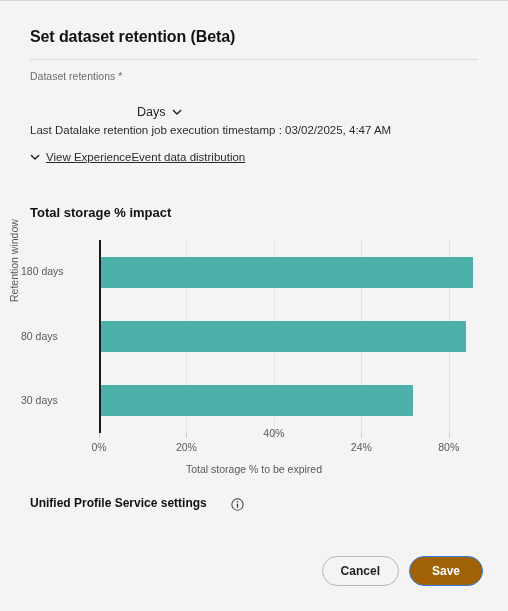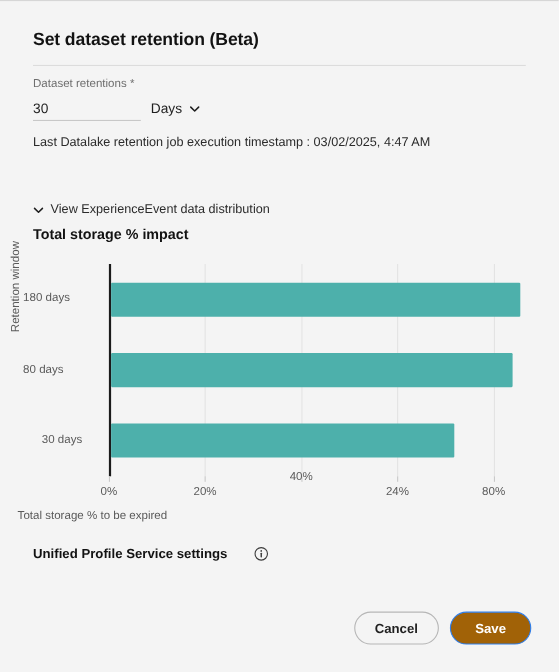--- a/index.html
+++ b/index.html
@@ -64,21 +64,21 @@
     background: transparent;
     font-family: "Liberation Sans", sans-serif;
     font-size: 12.5px;
     color: #1f1f1f;
     padding: 0;
     outline: none;
   }
   .unit-select {
     position: absolute;
     left: 137px;
-    top: 92px;
+    top: 105px;
     display: flex;
     align-items: center;
     gap: 7px;
     cursor: pointer;
   }
   .unit-select .unit-text {
     font-size: 12.5px;
     color: #1f1f1f;
   }
   .chev {
@@ -93,27 +93,28 @@
     left: 30px;
     top: 121px;
     font-size: 11.5px;
     line-height: 18px;
     color: #2b2b2b;
   }
   .info-lines div { white-space: nowrap; }
   .disclosure {
     position: absolute;
     left: 30px;
-    top: 185px;
+    top: 151px;
     display: flex;
     align-items: center;
     gap: 6px;
     cursor: pointer;
     font-size: 11.5px;
     color: #2b2b2b;
+    text-decoration: underline;
   }
   .section-title {
     position: absolute;
     left: 30px;
     top: 205px;
     font-size: 13px;
     font-weight: bold;
     color: #121212;
   }
   
@@ -184,21 +185,21 @@
     color: #5a5a5a;
     transform: rotate(-90deg);
     transform-origin: left top;
     white-space: nowrap;
   }
   .axis-title-x {
     position: absolute;
     left: 0px;
     top: 235px;
     width: 476px;
-    text-align: left;
+    text-align: center;
     font-size: 10.5px;
     color: #5a5a5a;
   }
   
   .ups-row {
     position: absolute;
     left: 30px;
     top: 496px;
     display: flex;
     align-items: flex-end;
@@ -256,21 +257,20 @@
 <div class="page">
 
   <div class="title">Set dataset retention (Beta)</div>
   <div class="title-rule"></div>
 
   <div class="field-label">
     <span>Dataset retentions</span>
     <span class="req">*</span>
   </div>
 
-  <input class="num-input" type="text" value="30" style="">
 
   <div class="unit-select">
     <span class="unit-text">Days</span>
     <span class="chev">
       <svg width="10" height="10" viewBox="0 0 10 10" aria-hidden="true">
         <path d="M1.4 3.4 L5 6.9 L8.6 3.4" fill="none" stroke="#1f1f1f" stroke-width="1.4" stroke-linecap="round" stroke-linejoin="round"></path>
       </svg>
     </span>
   </div>
 
@@ -305,21 +305,21 @@
           </div>
           <div class="bar-row" style="top: 81px;">
             <div class="bar" title="90 days: 83.4%" style="width: 364.633px; background: rgb(77, 176, 171);"></div>
           </div>
           <div class="bar-row" style="top: 16.6667px;">
             <div class="bar" title="180 days: 85.1%" style="width: 372.065px; background: rgb(77, 176, 171);"></div>
           </div>
         </div>
     </div>
     <div id="yticks">
-        <div class="ylabel-tick" style="left: 22px; top: 165.833px; padding-right: 13px;">30 days</div>
+        <div class="ylabel-tick" style="left: 5px; top: 165.833px; padding-right: 13px;">30 days</div>
         <div class="ylabel-tick" style="left: 5px; top: 101.5px; padding-right: 8px;">80 days</div>
         <div class="ylabel-tick" style="left: 5px; top: 37.1667px; padding-right: 8px;">180 days</div>
       </div>
     <div id="xticks">
         <div class="xtick-mark" style="left: 83px; top: 205px;"></div>
         <div class="xlabel-tick" style="left: 63px; top: 213px;">0%</div>
         <div class="xtick-mark" style="left: 170.442px; top: 205px;"></div>
         <div class="xlabel-tick" style="left: 150.442px; top: 213px;">20%</div>
         <div class="xtick-mark" style="left: 257.884px; top: 205px;"></div>
         <div class="xlabel-tick" style="left: 237.884px; top: 199px;">40%</div>

